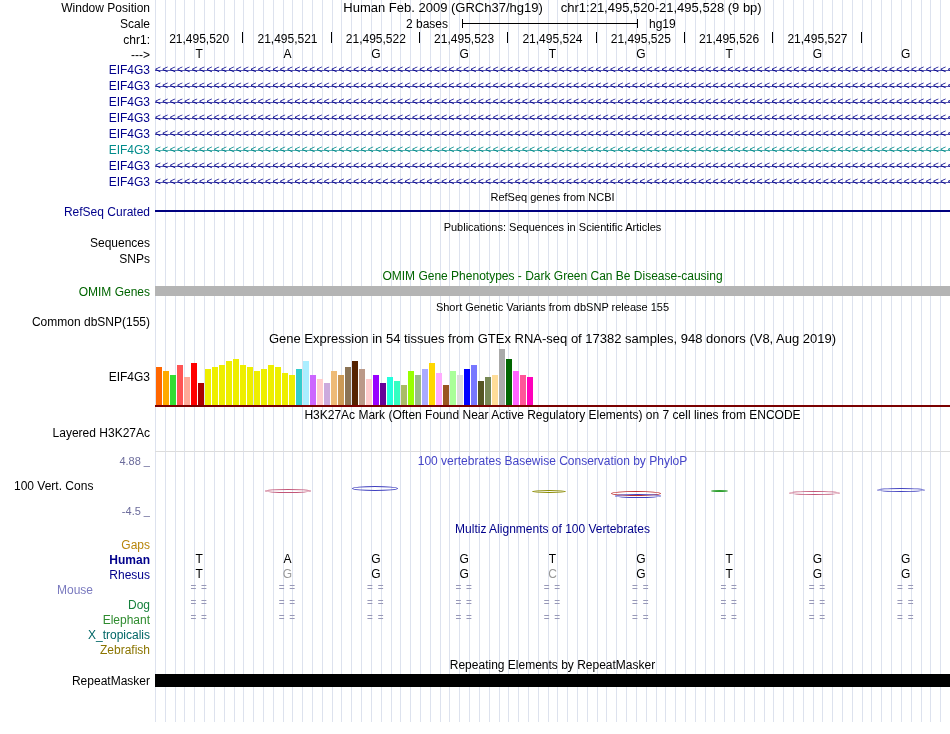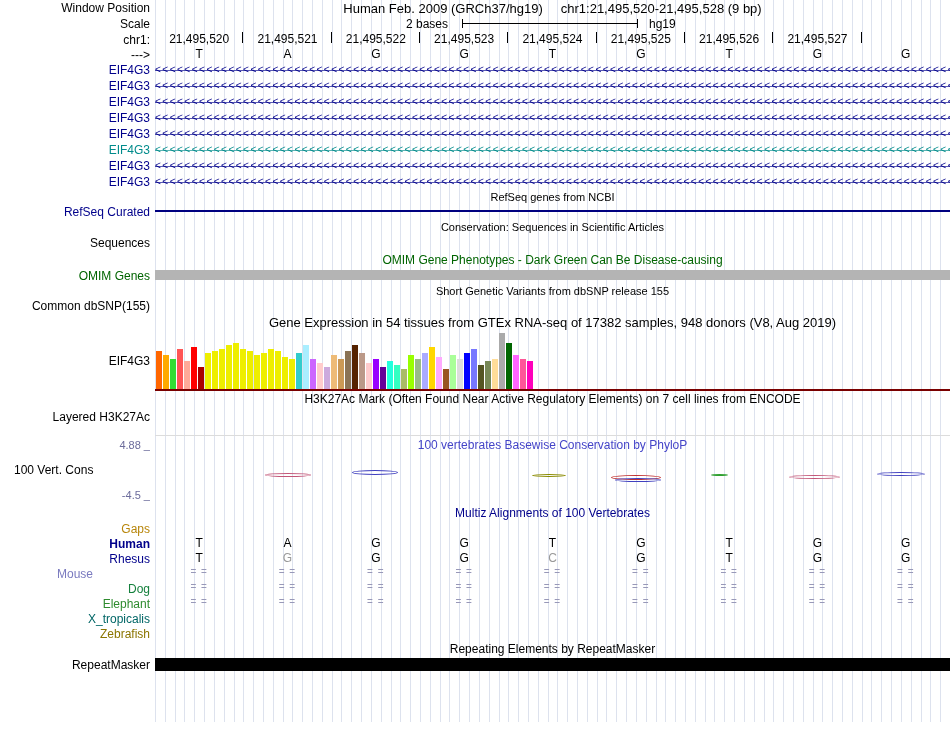--- a/index.html
+++ b/index.html
@@ -8,21 +8,21 @@
   .grid-bg{position:absolute;left:155px;top:0;width:794px;height:731px;z-index:0;
     background:repeating-linear-gradient(90deg,#DDE2EE 0,#DDE2EE 1px,transparent 1px,transparent 9.815px)}
   .rows{position:relative;z-index:1}
   .row{display:flex;align-items:center}
   .lbl{flex:0 0 155px;width:155px;padding-right:5px;text-align:right;white-space:nowrap;overflow:hidden}
   .trk{position:relative;flex:0 0 795px;width:795px;height:100%}
   .center{display:flex;align-items:center;justify-content:center;text-align:center;white-space:nowrap}
   .hdr11 .trk{font-size:11px}
   .hdr12 .trk{font-size:12px}
   .hdr13 .trk{font-size:13px}
-  .title-trk{display:flex;align-items:center;justify-content:center;gap:18px;font-size:13px}
+  .title-trk{display:flex;justify-content:center;gap:18px;font-size:13px}
   .scale-text{position:absolute;left:0;top:1px;width:300px;text-align:right;padding-right:7px}
   .scale-bracket{position:absolute;left:307px;top:3px;width:176px;height:9px;border-left:1px solid #000;border-right:1px solid #000}
   .scale-mid{position:absolute;left:0;right:0;top:4px;height:1px;background:#000}
   .scale-db{position:absolute;left:494px;top:1px}
   .flex9{display:flex}
   .cell9{flex:0 0 calc(100%/9);position:relative;text-align:center}
   .ruler-tick{position:absolute;right:0;top:0;width:1px;height:11px;background:#000}
   .navy{color:#00008B}
   .green{color:#006400}
   .trow{height:16px}
@@ -144,28 +144,32 @@
 
     <div class="row" style="height:15px">
       <div class="lbl navy">RefSeq Curated</div>
       <div class="trk">
           <div class="refseq-line"></div>
         </div>
     </div>
 
     <div class="row hdr11" style="height:16px">
       <div class="lbl"></div>
-      <div class="trk center">Conservation: Sequences in Scientific Articles</div>
+      <div class="trk center">Publications: Sequences in Scientific Articles</div>
     </div>
 
     <div class="row" style="height:16px">
       <div class="lbl">Sequences</div>
       <div class="trk"></div>
     </div>
 
+    <div class="row" style="height:16px">
+      <div class="lbl">SNPs</div>
+      <div class="trk"></div>
+    </div>
 
     <div class="row hdr12" style="height:18px">
       <div class="lbl"></div>
       <div class="trk center green">OMIM Gene Phenotypes - Dark Green Can Be Disease-causing</div>
     </div>
 
     <div class="row" style="height:14px">
       <div class="lbl green">OMIM Genes</div>
       <div class="trk">
           <div class="omim-bar"></div>

